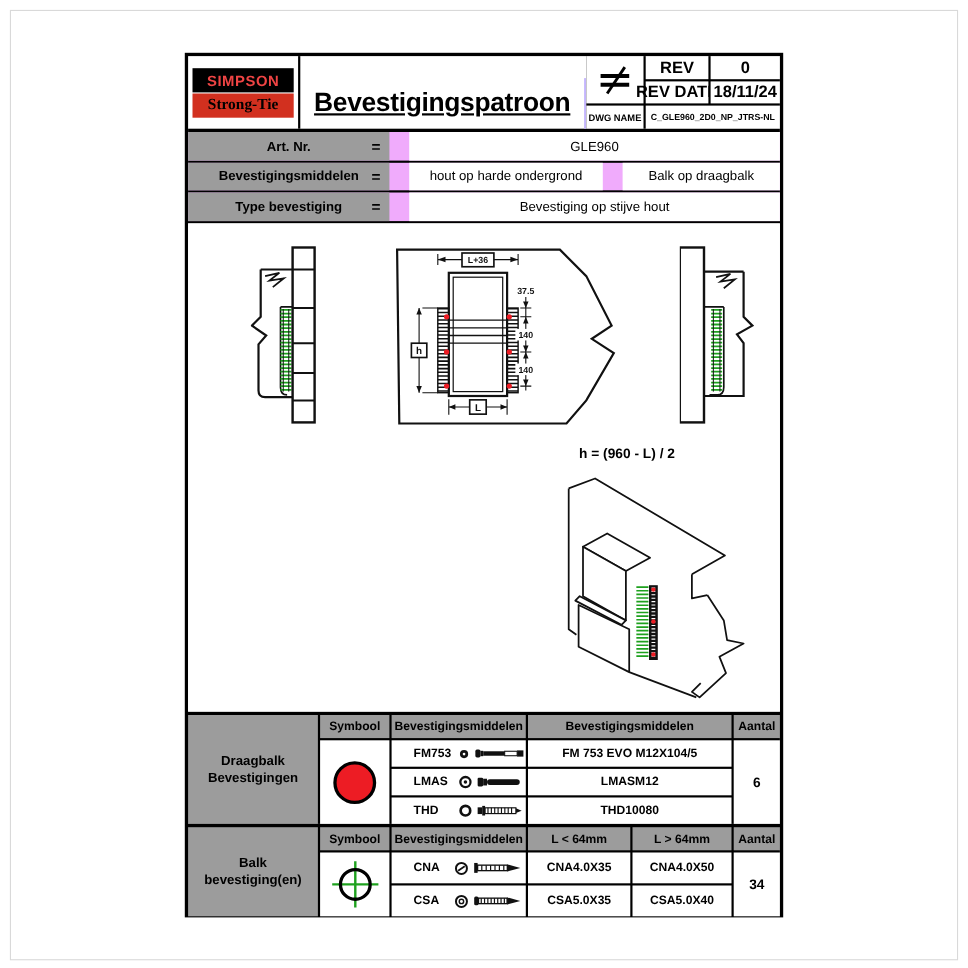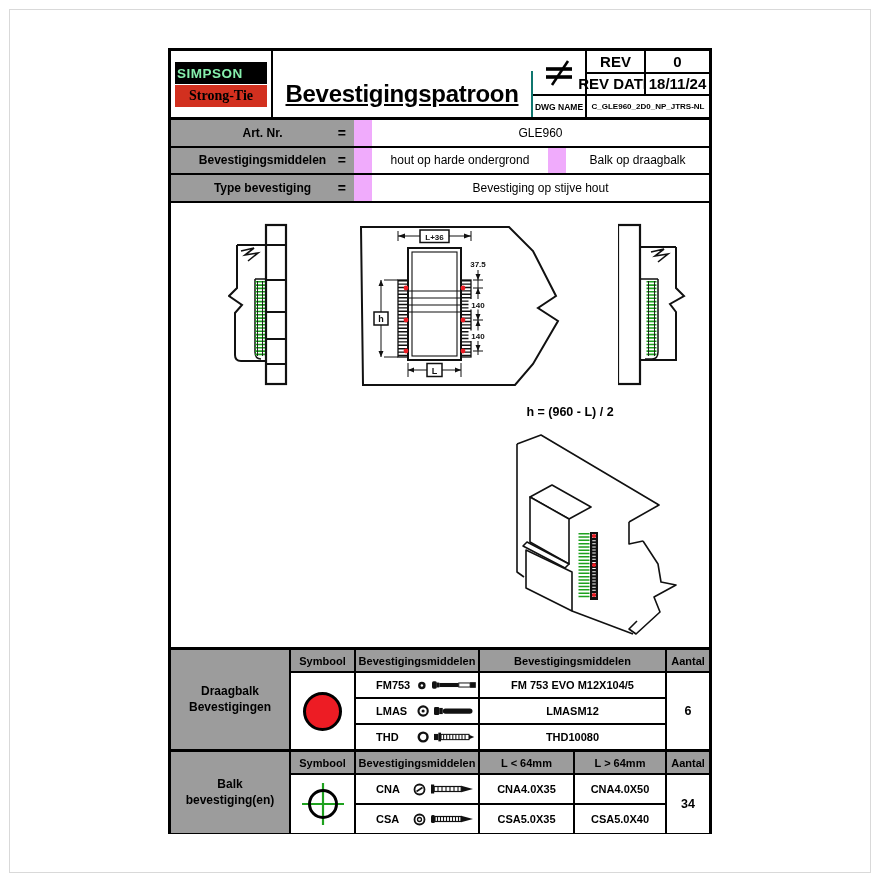--- a/index.html
+++ b/index.html
@@ -3,23 +3,23 @@
 <meta charset="utf-8">
 <style>
   html,body{margin:0;padding:0;background:#fff;}
   body{width:880px;height:880px;position:relative;font-family:"Liberation Sans",sans-serif;color:#000;}
   .page-edge{position:absolute;left:9px;top:9px;width:860px;height:862px;border:1px solid #d9d9d9;}
   .sheet{position:absolute;left:168px;top:48px;width:544px;height:786px;border:3px solid #000;box-sizing:border-box;background:#fff;}
 
   
   .titleblock{display:flex;height:69px;border-bottom:3px solid #000;box-sizing:border-box;}
   .logo-cell{width:102px;border-right:2px solid #000;box-sizing:border-box;display:flex;flex-direction:column;justify-content:center;padding:4px 4px;}
-  .logo-black{background:#000;color:#86efac;font-weight:bold;font-size:13.5px;padding:4px 2px 3px;letter-spacing:.5px;}
+  .logo-black{background:#000;color:#ef4444;font-weight:bold;font-size:13.5px;text-align:center;padding:4px 2px 3px;letter-spacing:.5px;}
   .logo-red{background:#d2301f;color:#000000;font-family:"Liberation Serif",serif;font-weight:bold;font-size:14px;text-align:center;padding:3px 2px;margin-top:1px;}
-  .title-cell{flex:1;display:flex;align-items:center;justify-content:center;border-right:2px solid #0f766e;box-sizing:border-box;margin-top:20px;}
+  .title-cell{flex:1;display:flex;align-items:center;justify-content:center;border-right:2px solid #c4b5fd;box-sizing:border-box;margin-top:20px;}
   .title-text{font-size:24px;font-weight:bold;text-decoration:underline;letter-spacing:-.3px;}
   .rev-table{width:176px;display:grid;grid-template-columns:52px 57px 1fr;grid-template-rows:1fr 1fr 1fr;gap:2px;background:#000;}
   .rc{background:#fff;display:flex;align-items:center;justify-content:center;font-weight:bold;font-size:15px;white-space:nowrap;}
   .rt-sym{grid-column:1;grid-row:1/3;}
   .rt-dwgval{grid-column:2/4;font-size:8px;}
 
   
   .inforows{height:81px;display:grid;grid-template-rows:1fr 1fr 1fr;gap:2px;background:#000;border-bottom:2px solid #000;box-sizing:content-box;}
   .info-row{display:grid;gap:18px;background:#f0abfc;}
   .cols-2{grid-template-columns:183px 1fr;}

